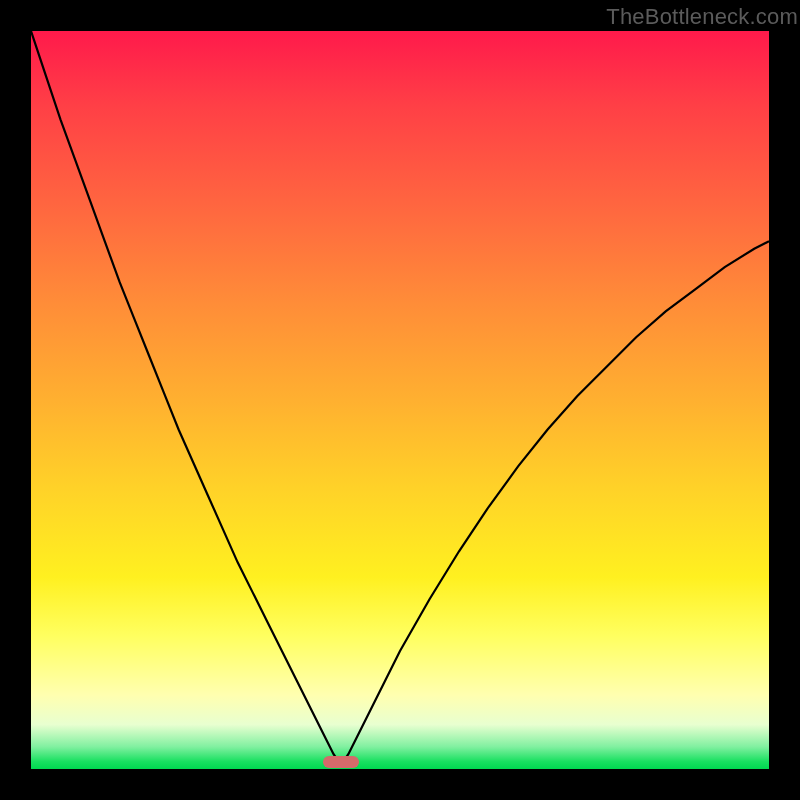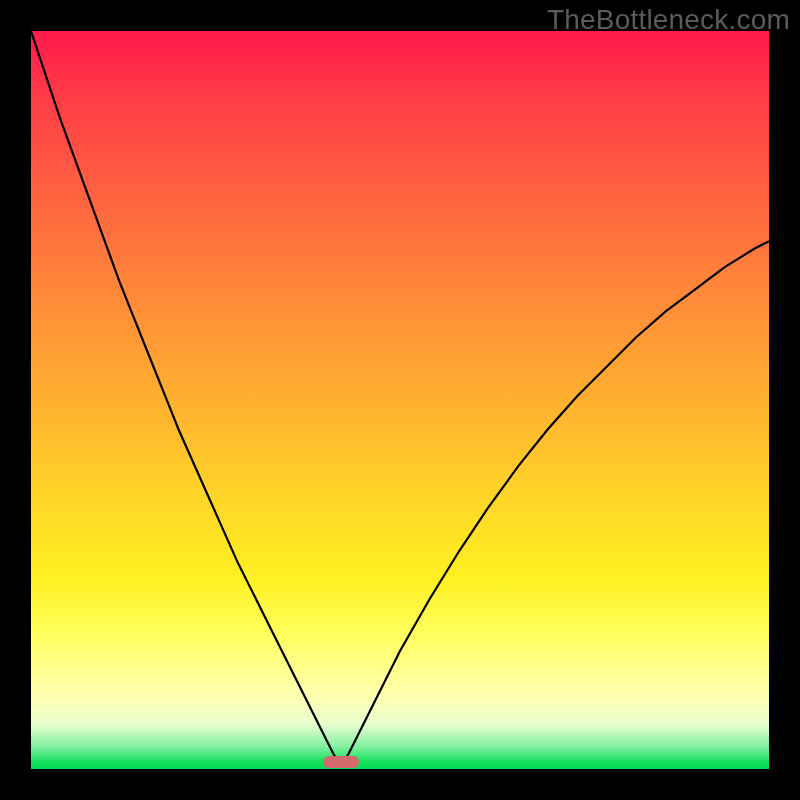--- a/index.html
+++ b/index.html
@@ -53,22 +53,22 @@
     position: absolute;
     width: 36px;
     height: 12px;
     border-radius: 6px;
     background: #d46a6a;
     transform: translate(-50%, -50%);
   }
   .watermark {
     position: absolute;
     top: 4px;
-    right: 10px;
-    font-size: 28px;
+    right: 2px;
+    font-size: 22px;
     font-weight: 500;
     color: #5b5b5b;
     letter-spacing: 0.2px;
     user-select: none;
   }
 </style>
 </head>
 <body>
 
 <div class="frame">

